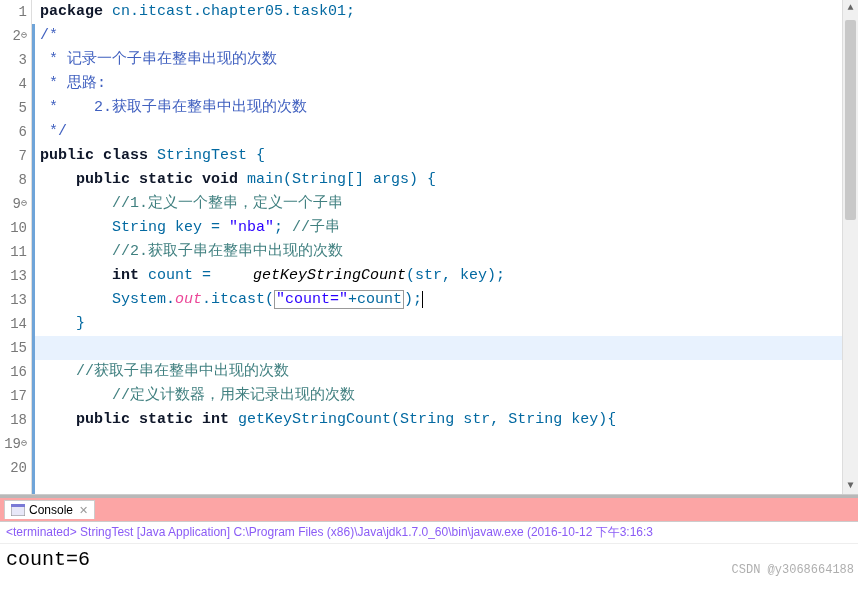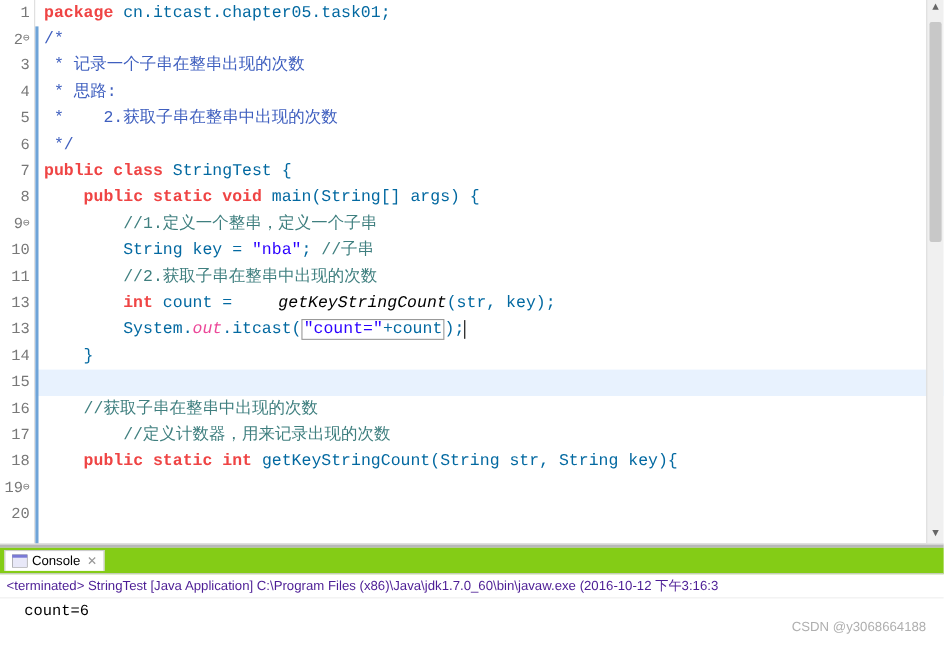--- a/index.html
+++ b/index.html
@@ -44,21 +44,21 @@
       background: #6fa4d8;
     }
     .code-line {
       height: 24px;
       line-height: 24px;
       white-space: pre;
       padding-left: 8px;
       font-family: "Courier New", Consolas, monospace;
     }
     .hl-line { background: #e8f2fe; }
-    .kw { color: #ef4444; font-weight: bold; }
+    .kw { color: #0f172a; font-weight: bold; }
     .str { color: #2a00ff; }
     .cmt { color: #3f7f7f; }
     .jdoc { color: #3f5fbf; }
     .plain { color: #0369a1; }
     .static-ref { color: #ec4899; font-style: italic; }
     .method-italic { font-style: italic; color: #000; margin-left: 33px; }
     .boxed { border: 1px solid #999; padding: 0 1px; }
     .cursor { border-left: 1px solid #000; }
     .scrollbar-v {
       position: absolute;
@@ -88,21 +88,21 @@
       line-height: 16px;
     }
     .console-panel {
       border-top: 3px solid #b8b8b8;
       background: #fff;
     }
     .console-tabs {
       display: flex;
       align-items: center;
       padding: 2px 4px;
-      background: #84cc16;
+      background: #fca5a5;
       border-bottom: 1px solid #ccc;
       font-family: Tahoma, sans-serif;
       font-size: 12px;
       height: 24px;
     }
     .console-tab {
       display: flex;
       align-items: center;
       gap: 4px;
       padding: 2px 6px;
@@ -112,37 +112,36 @@
     }
     .console-icon {
       width: 14px; height: 12px;
       display: inline-block;
     }
     .console-close { color: #999; font-size: 11px; margin-left: 2px; }
     .console-status {
       padding: 2px 6px;
       font-family: Tahoma, sans-serif;
       font-size: 12px;
-      color: #4c1d95;
+      color: #8b5cf6;
       border-bottom: 1px solid #eee;
       white-space: nowrap;
       overflow: hidden;
     }
     .console-output {
       padding: 4px 6px;
       font-family: "Courier New", monospace;
-      font-size: 14px;
+      font-size: 20px;
       color: #000;
-      margin-left: 16px;
     }
     .watermark {
       position: absolute;
-      right: 16px;
+      right: 4px;
       bottom: 22px;
-      font-family: Liberation Sans, sans-serif;
+      font-family: Liberation Mono, monospace;
       font-size: 12px;
       color: rgba(120,120,120,0.6);
     }
   </style>
 </head>
 <body>
 
 <div class="editor-area">
   <div class="gutter">
     <div class="ln"><span>1</span></div>

